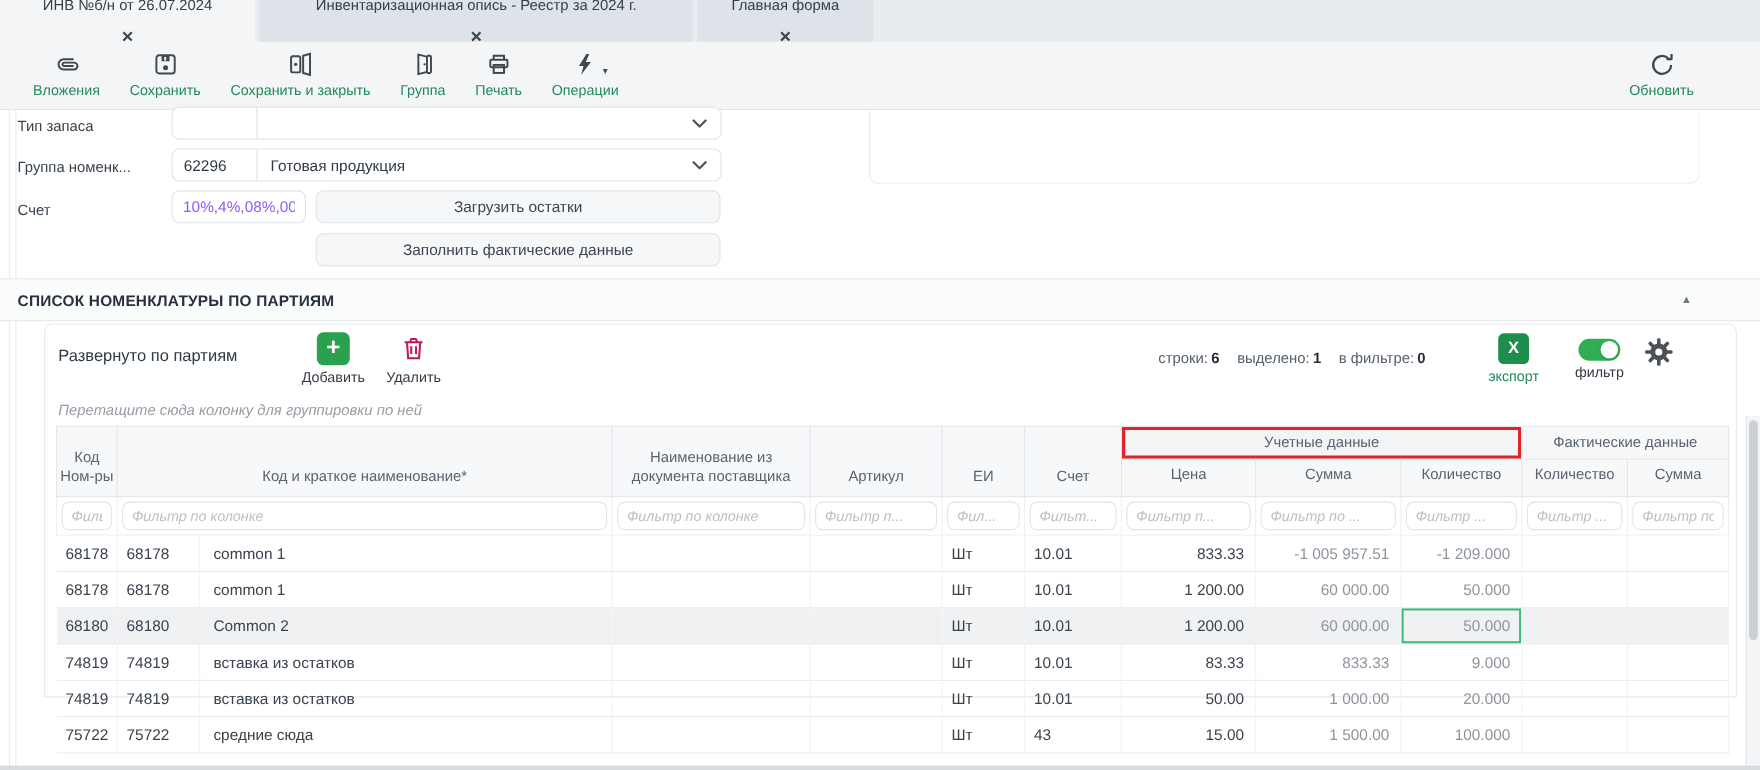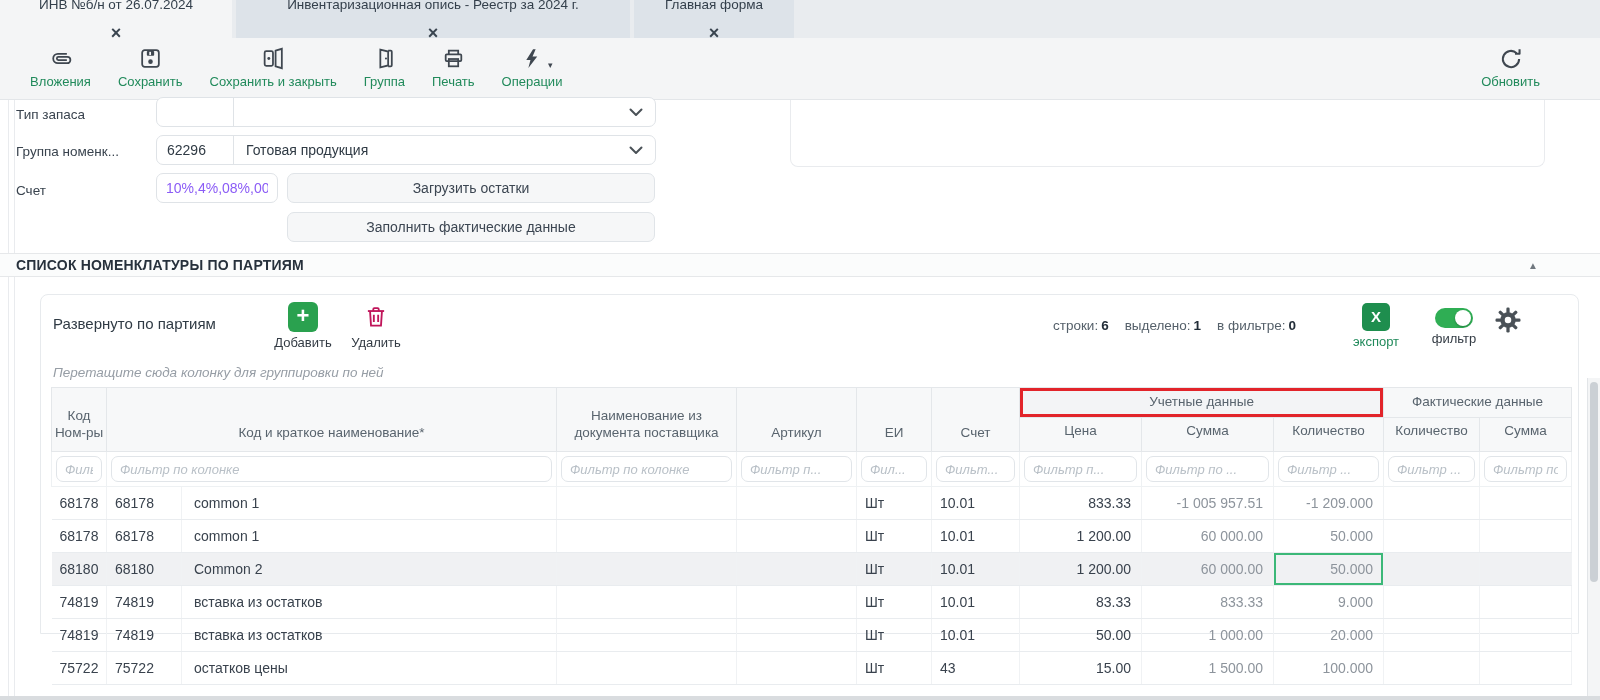--- a/index.html
+++ b/index.html
@@ -33,21 +33,21 @@
   .combo .val { flex:1; padding-left:12px; font-size:14px; color:#2f3a44; white-space:nowrap; }
   .combo .chev { margin-right:12px; display:flex; }
   .tinput { position:absolute; height:30px; border:1px solid #dfe3e7; border-radius:7px; background:#fff;
     font-size:14px; color:#8b5cf6; padding:0 9px; font-family:inherit; outline:none; }
   .fbutton { position:absolute; height:30px; background:#f6f7f8; border:1px solid #e0e4e8; border-radius:7px;
     font-size:14px; color:#3c4652; display:flex; align-items:center; justify-content:center; cursor:pointer; }
   .right-panel { position:absolute; left:790px; top:100px; width:755px; height:67px; background:#fff;
     border:1px solid #e9ebee; border-top:none; border-radius:0 0 8px 8px; }
 
   
-  .section-bar { position:absolute; left:0; top:253px; width:1600px; height:24px; background:#fbfcfc;
+  .section-bar { position:absolute; left:0; top:253px; width:1600px; height:39px; background:#fbfcfc;
     border-top:1px solid #e6e8ea; border-bottom:1px solid #e6e8ea; display:flex; align-items:center; }
   .section-title { margin-left:16px; font-size:14px; font-weight:bold; color:#27313c; letter-spacing:.2px; }
   .collapse-tri { position:absolute; right:62px; font-size:10px; color:#70787f; cursor:pointer; }
 
   
   .panel { position:absolute; left:40px; top:294px; width:1539px; height:340px; background:#fff;
     border:1px solid #e7eaed; border-radius:8px 8px 0 0; }
   .mode-label { position:absolute; left:12px; top:20px; font-size:15px; color:#2f3a44; }
   .gbtn { position:absolute; top:7px; width:70px; display:flex; flex-direction:column; align-items:center; gap:3px; cursor:pointer; }
   .gbtn .glabel { font-size:13px; color:#333b44; white-space:nowrap; }
@@ -389,21 +389,21 @@
             <td class="c">10.01</td>
             <td class="c num">50.00</td>
             <td class="c num dim">1 000.00</td>
             <td class="c num dim">20.000</td>
             <td class="c num dim"></td>
             <td class="c num dim"></td>
           </tr>
           <tr>
             <td class="c">75722</td>
             <td class="c">75722</td>
-            <td class="c c-name">остатков цены</td>
+            <td class="c c-name">средние сюда</td>
             <td class="c"></td>
             <td class="c"></td>
             <td class="c">Шт</td>
             <td class="c">43</td>
             <td class="c num">15.00</td>
             <td class="c num dim">1 500.00</td>
             <td class="c num dim">100.000</td>
             <td class="c num dim"></td>
             <td class="c num dim"></td>
           </tr>

